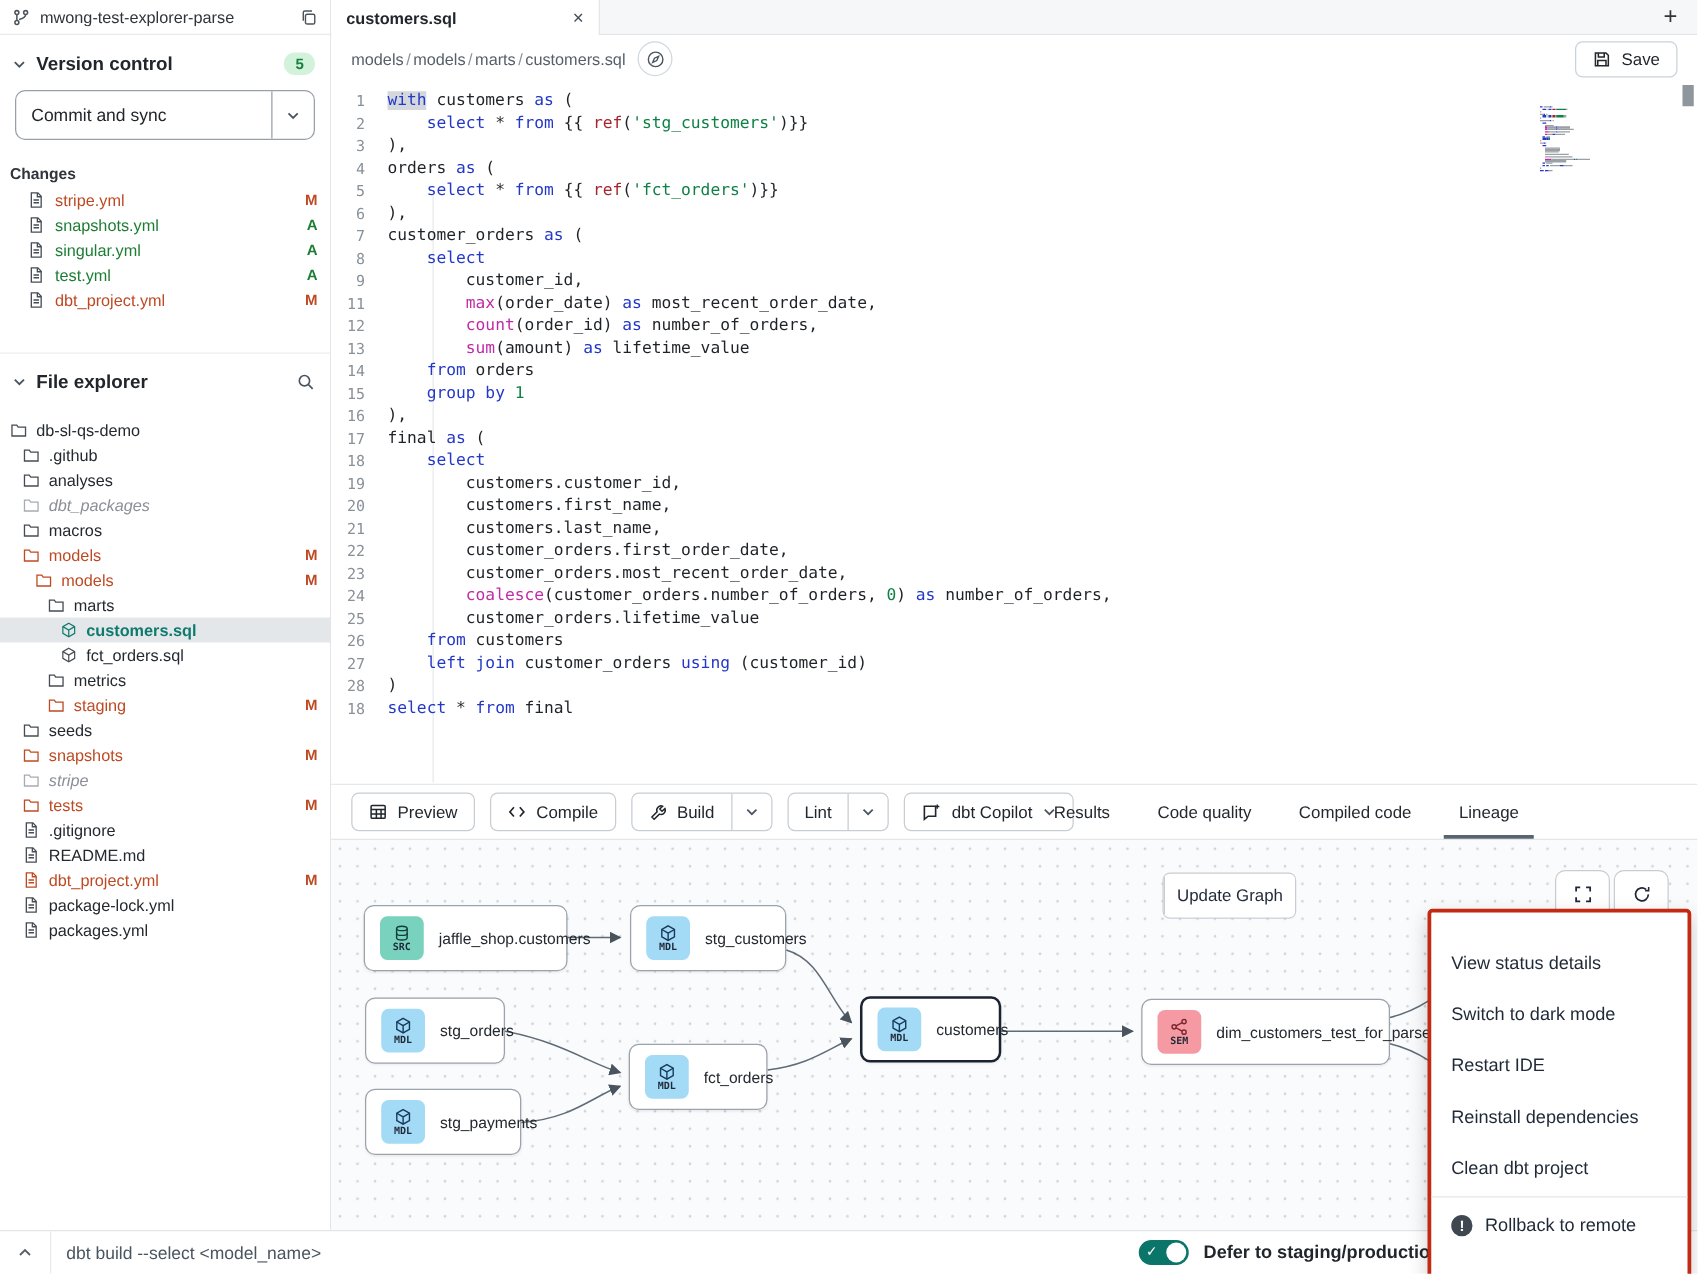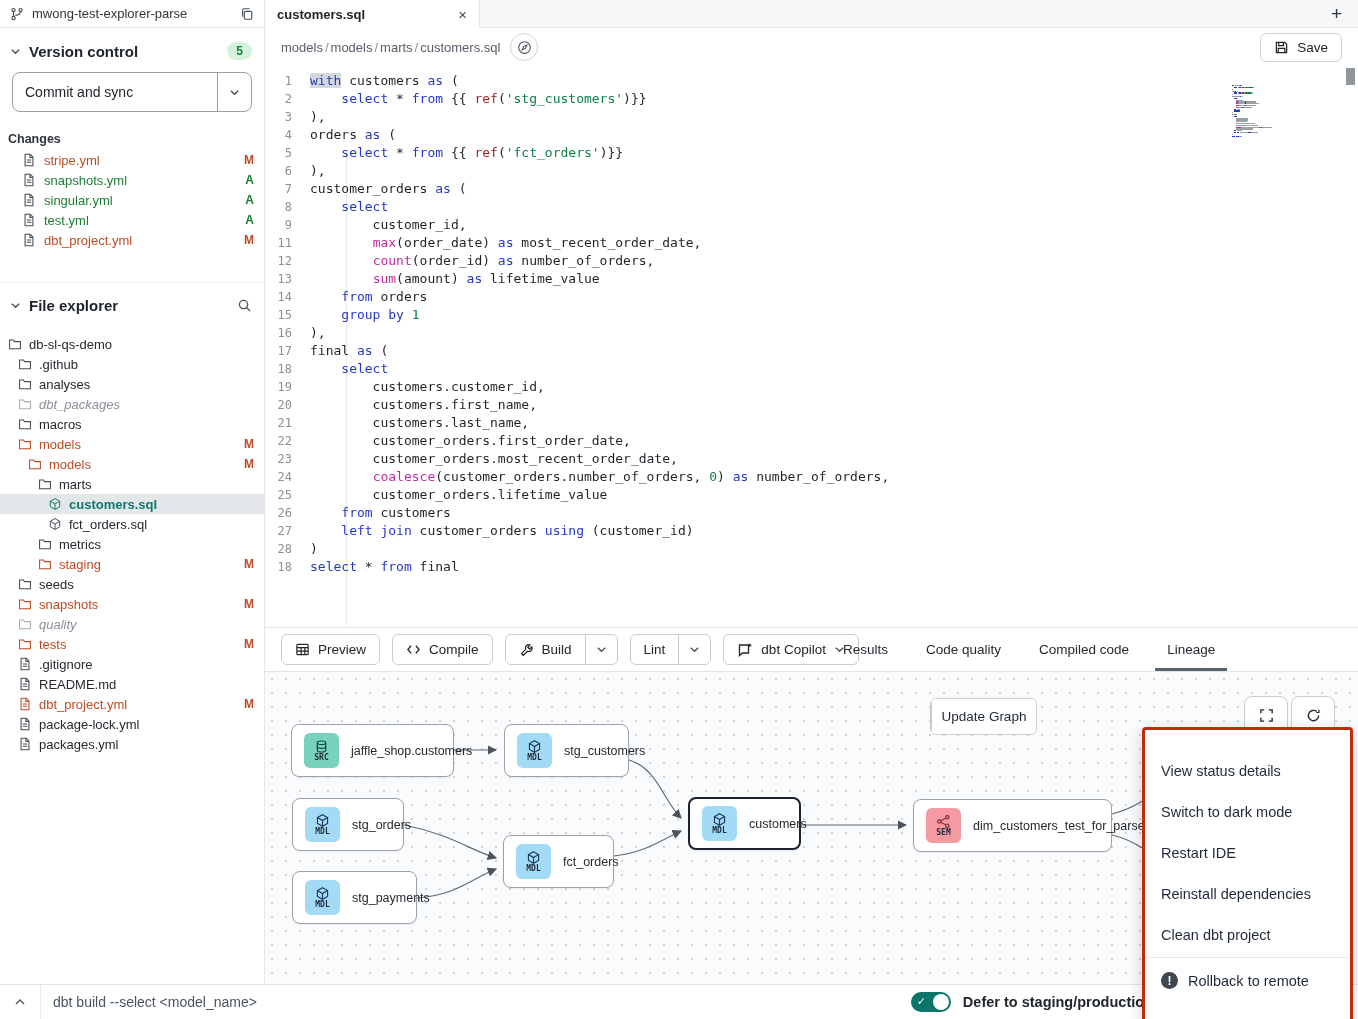--- a/index.html
+++ b/index.html
@@ -347,21 +347,21 @@
             </span>
             <span class="nm">snapshots</span>
             <span class="status-letter st-M">M</span>
           </div>
           <div class="tree-row muted" style="padding-left: 18px;">
             <span>
               <svg width="14" height="14" viewBox="0 0 16 16" fill="none" stroke="currentColor" stroke-width="1.2">
                 <path d="M1.8 13.5V3.5h4.4l1.3 1.8h6.7v8.2z"></path>
               </svg>
             </span>
-            <span class="nm">quality</span>
+            <span class="nm">stripe</span>
           </div>
           <div class="tree-row mod" style="padding-left: 18px;">
             <span>
               <svg width="14" height="14" viewBox="0 0 16 16" fill="none" stroke="currentColor" stroke-width="1.2">
                 <path d="M1.8 13.5V3.5h4.4l1.3 1.8h6.7v8.2z"></path>
               </svg>
             </span>
             <span class="nm">tests</span>
             <span class="status-letter st-M">M</span>
           </div>

